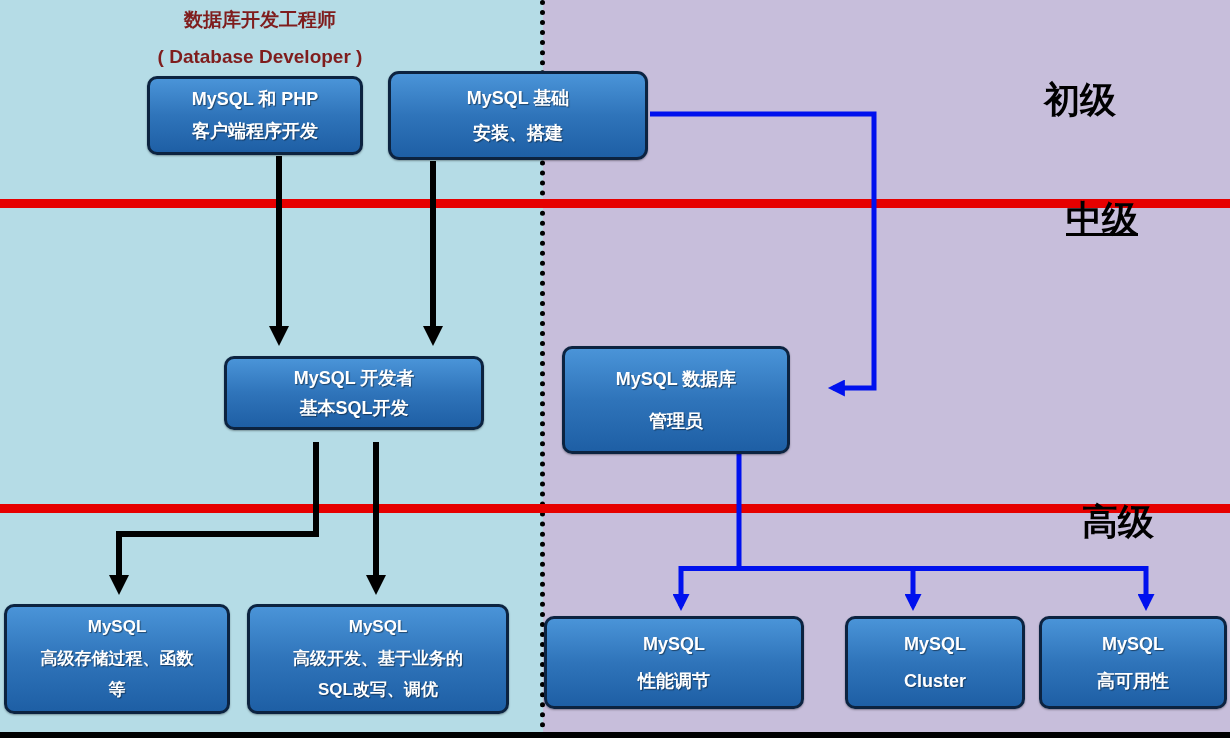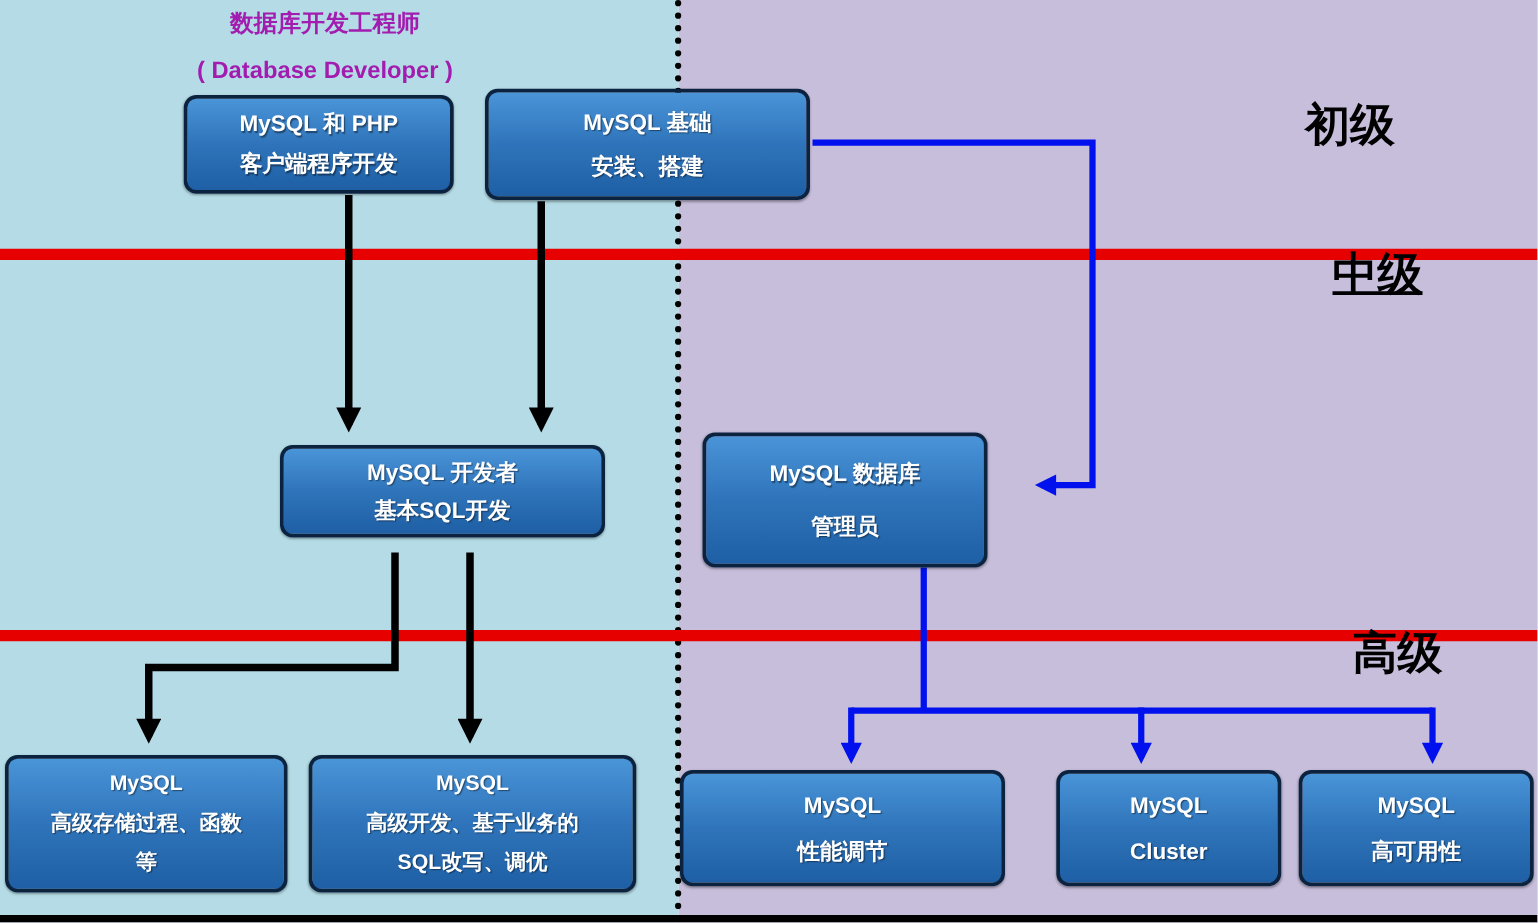--- a/index.html
+++ b/index.html
@@ -22,21 +22,21 @@
   }
   .red-line{
     position:absolute;left:0;width:1230px;height:9px;background:#e60000;
   }
   #red-line-1{top:199px;}
   #red-line-2{top:504px;}
   #bottom-bar{
     position:absolute;left:0;top:732px;width:1230px;height:6px;background:#000000;
   }
   .col-header{
-    position:absolute;text-align:center;color:#a21caf;font-weight:bold;
+    position:absolute;text-align:center;color:#7f1d1d;font-weight:bold;
     font-size:19px;line-height:1;
   }
   .col-header .sub{margin-top:18px;}
   #header-left{left:110px;top:10px;width:300px;}
   #header-right{left:640px;top:10px;width:320px;}
   .level-label{
     position:absolute;color:#000000;font-weight:bold;font-size:36px;line-height:1;margin-left:32px;
   }
   .node{
     position:absolute;
@@ -102,21 +102,21 @@
 
   <div class="level-label" style="left:1012px;top:82px;">初级</div>
   <div class="level-label" style="left:1034px;top:201px;text-decoration:underline;">中级</div>
   <div class="level-label" style="left:1050px;top:504px;">高级</div>
 
   <div class="node" style="left:147px;top:76px;width:216px;height:79px;">
     <div class="node-line">MySQL 和 PHP</div>
     <div class="node-line">客户端程序开发</div>
   </div>
 
-  <div class="node" style="left:388px;top:71px;width:260px;height:89px;">
+  <div class="node" style="left:388px;top:71px;width:260px;height:89px;border-radius:11px;">
     <div class="node-line">MySQL 基础</div>
     <div class="node-line">安装、搭建</div>
   </div>
 
   <div class="node" style="left:224px;top:356px;width:260px;height:74px;">
     <div class="node-line">MySQL 开发者</div>
     <div class="node-line">基本SQL开发</div>
   </div>
 
   <div class="node" style="left:562px;top:346px;width:228px;height:108px;">

